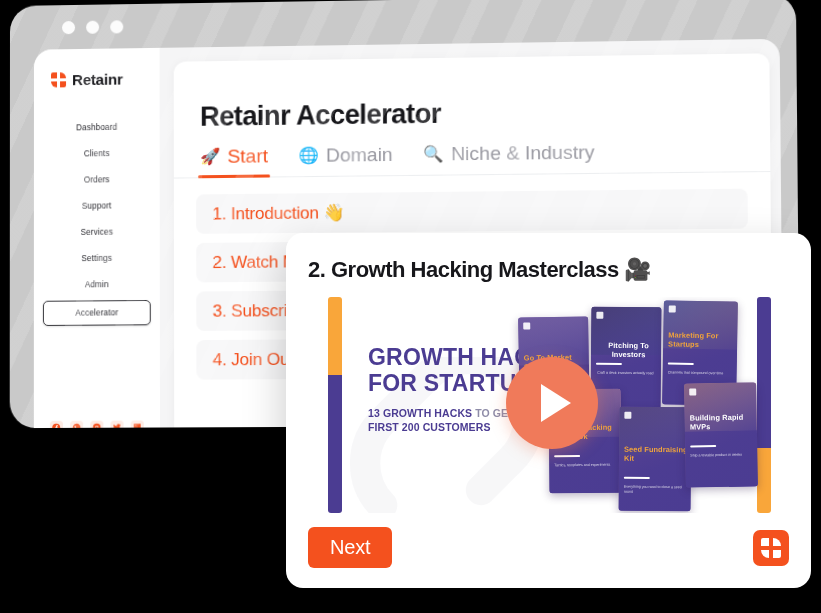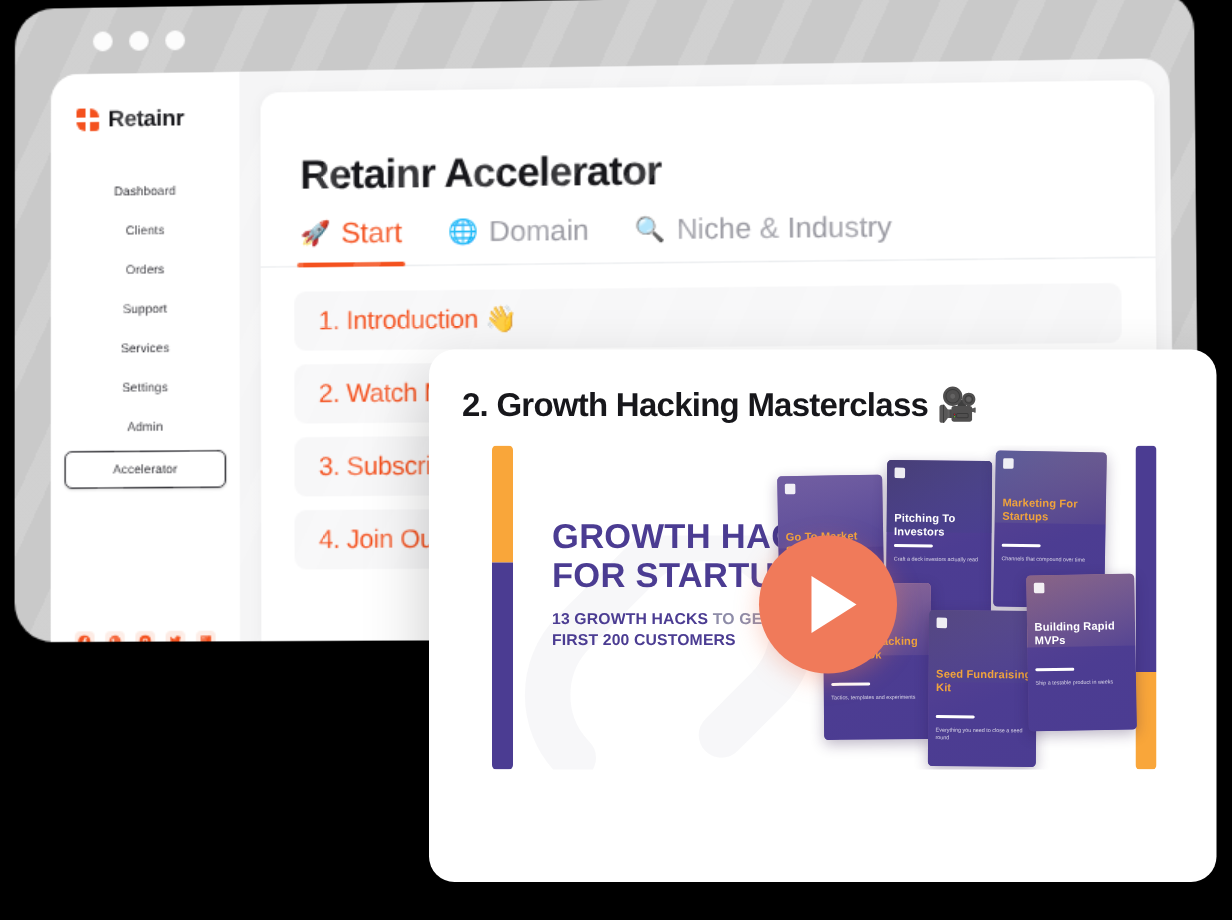--- a/index.html
+++ b/index.html
@@ -299,21 +299,21 @@
     <div class="deck">
 
       <div class="bk" style="left:4px;top:16px;width:70px;height:104px;transform:rotate(-1deg);">
         <div class="ph" style="background:linear-gradient(135deg,#8d7fb8,#b9a9c9)"></div>
           <div class="vei"></div>
         <span class="lg"></span>
         <div class="tl" style="top:36px;">Go To Market Strategies</div>
         <div class="rule" style="top:66px;"></div>
         <div class="sub" style="top:74px;">Learn the core playbook for early traction</div>
       </div>
-      <div class="bk" style="left:76px;top:6px;width:70px;height:104px;transform:rotate(.5deg);">
+      <div class="bk" style="left:76px;top:6px;width:70px;height:104px;transform:rotate(.5deg);text-align:center;">
         <div class="ph" style="background:linear-gradient(135deg,#2a3350,#3d5a7a)"></div>
           <div class="vei"></div>
         <span class="lg"></span>
         <div class="tl w" style="top:34px;">Pitching To Investors</div>
         <div class="rule" style="top:56px;"></div>
         <div class="sub" style="top:64px;">Craft a deck investors actually read</div>
       </div>
       <div class="bk" style="left:148px;top:0;width:74px;height:104px;transform:rotate(1deg);">
         <div class="ph" style="background:linear-gradient(135deg,#5a7fa8,#c9a87e)"></div>
           <div class="vei"></div>
@@ -347,13 +347,24 @@
         <div class="rule" style="top:62px;"></div>
         <div class="sub" style="top:70px;">Ship a testable product in weeks</div>
       </div>
     </div>
 
     <div class="play">
       <i></i>
     </div>
   </div>
 
+  <div class="modal-foot">
+    <button class="next-btn">Next</button>
+    <span class="brand-badge">
+      <span class="brand-mark">
+        <i class="q1"></i>
+          <i class="q2"></i>
+          <i class="q3"></i>
+          <i class="q4"></i>
+      </span>
+    </span>
+  </div>
 </div>
 
 </body></html>

